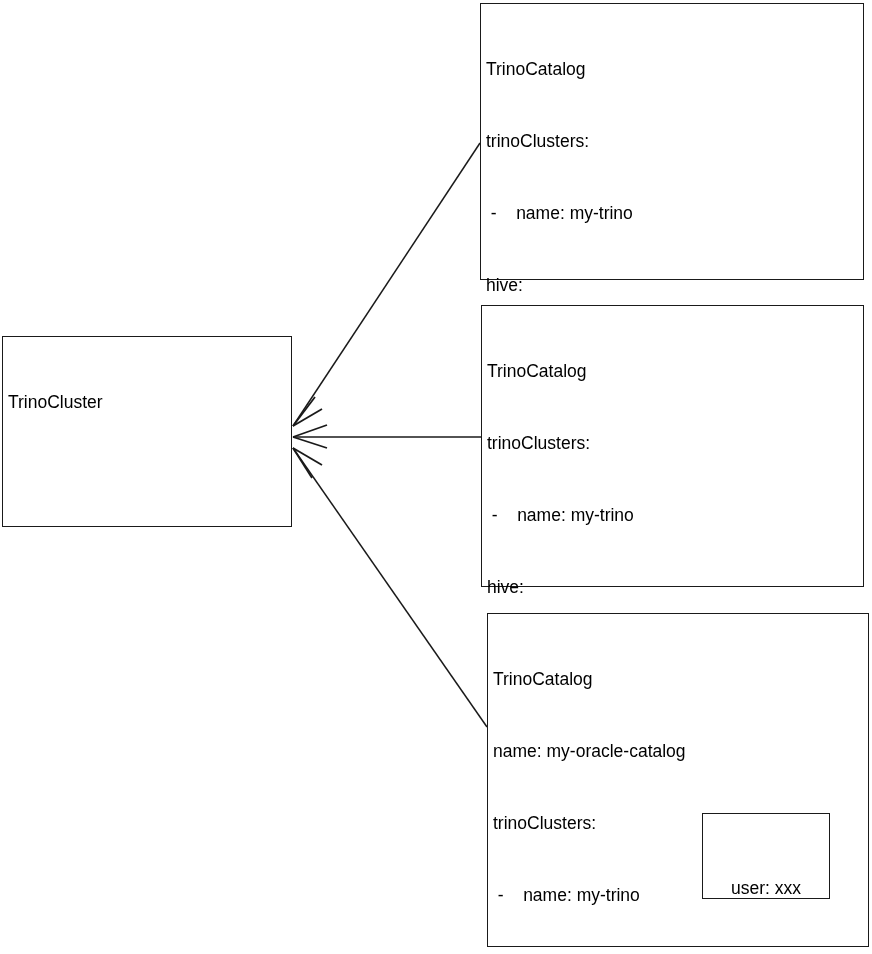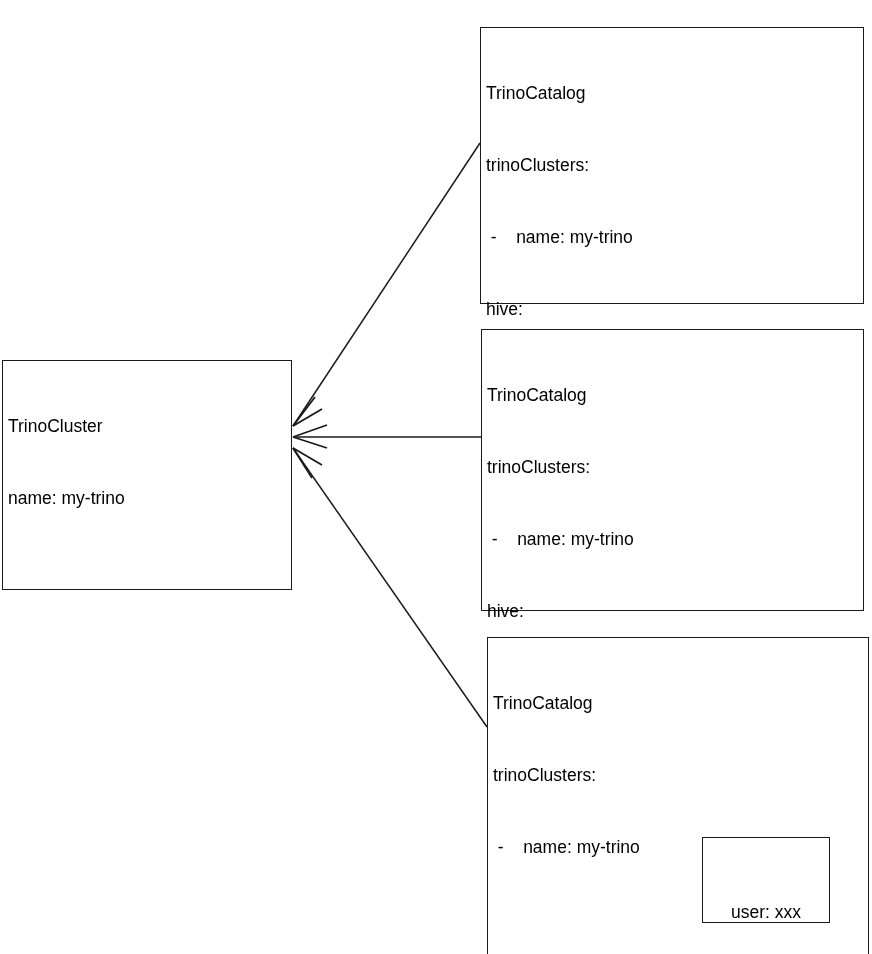--- a/index.html
+++ b/index.html
@@ -24,21 +24,20 @@
     top: 0;
     width: 872px;
     height: 954px;
     pointer-events: none;
   }
   .node {
     position: absolute;
     box-sizing: border-box;
     background: #ffffff;
     border: 1.6px solid #1a1a1a;
-    margin-top: 24px;
   }
   .node-text {
     position: absolute;
     left: 5px;
     top: 5px;
     right: 2px;
     font-size: 17.5px;
     line-height: 24px;
     color: #000000;
     white-space: pre;
@@ -46,21 +45,21 @@
   }
   .line {
     display: block;
     white-space: pre;
   }
   
   #node-trinocluster {
     left: 2px;
     top: 336px;
     width: 290px;
-    height: 230px;
+    height: 191px;
   }
   #node-catalog-hive-1 {
     left: 480px;
     top: 3px;
     width: 384px;
     height: 277px;
   }
   #node-catalog-hive-2 {
     left: 481px;
     top: 305px;
@@ -114,21 +113,20 @@
     <g>
       <line x1="761" y1="817" x2="789" y2="853" stroke="#1a1a1a" stroke-width="1.6" fill="none"></line>
       <line x1="789" y1="853" x2="766" y2="838" stroke="#1a1a1a" stroke-width="1.8" fill="none"></line>
       <line x1="789" y1="853" x2="782" y2="826" stroke="#1a1a1a" stroke-width="1.8" fill="none"></line>
     </g>
   </svg>
 
   <div class="node" id="node-trinocluster">
     <div class="node-text">
       <span class="line">TrinoCluster</span>
-      <span class="line">name: my-trino</span>
     </div>
   </div>
 
   <div class="node" id="node-catalog-hive-1">
     <div class="node-text">
       <span class="line">TrinoCatalog</span>
       <span class="line">trinoClusters:</span>
       <span class="line"> -    name: my-trino</span>
       <span class="line">hive:</span>
       <span class="line">   s3: # S3ConnnectionSpec</span>
@@ -146,20 +144,21 @@
       <span class="line">hive:</span>
       <span class="line">   hdfs:</span>
       <span class="line">      # TBD</span>
       <span class="line">   metastore: # whatever</span>
     </div>
   </div>
 
   <div class="node" id="node-catalog-oracle">
     <div class="node-text">
       <span class="line">TrinoCatalog</span>
+      <span class="line">name: my-oracle-catalog</span>
       <span class="line">trinoClusters:</span>
       <span class="line"> -    name: my-trino</span>
       
       
       
     </div>
   </div>
 
   <div class="node" id="node-oracle-credentials">
     <div class="node-text">

